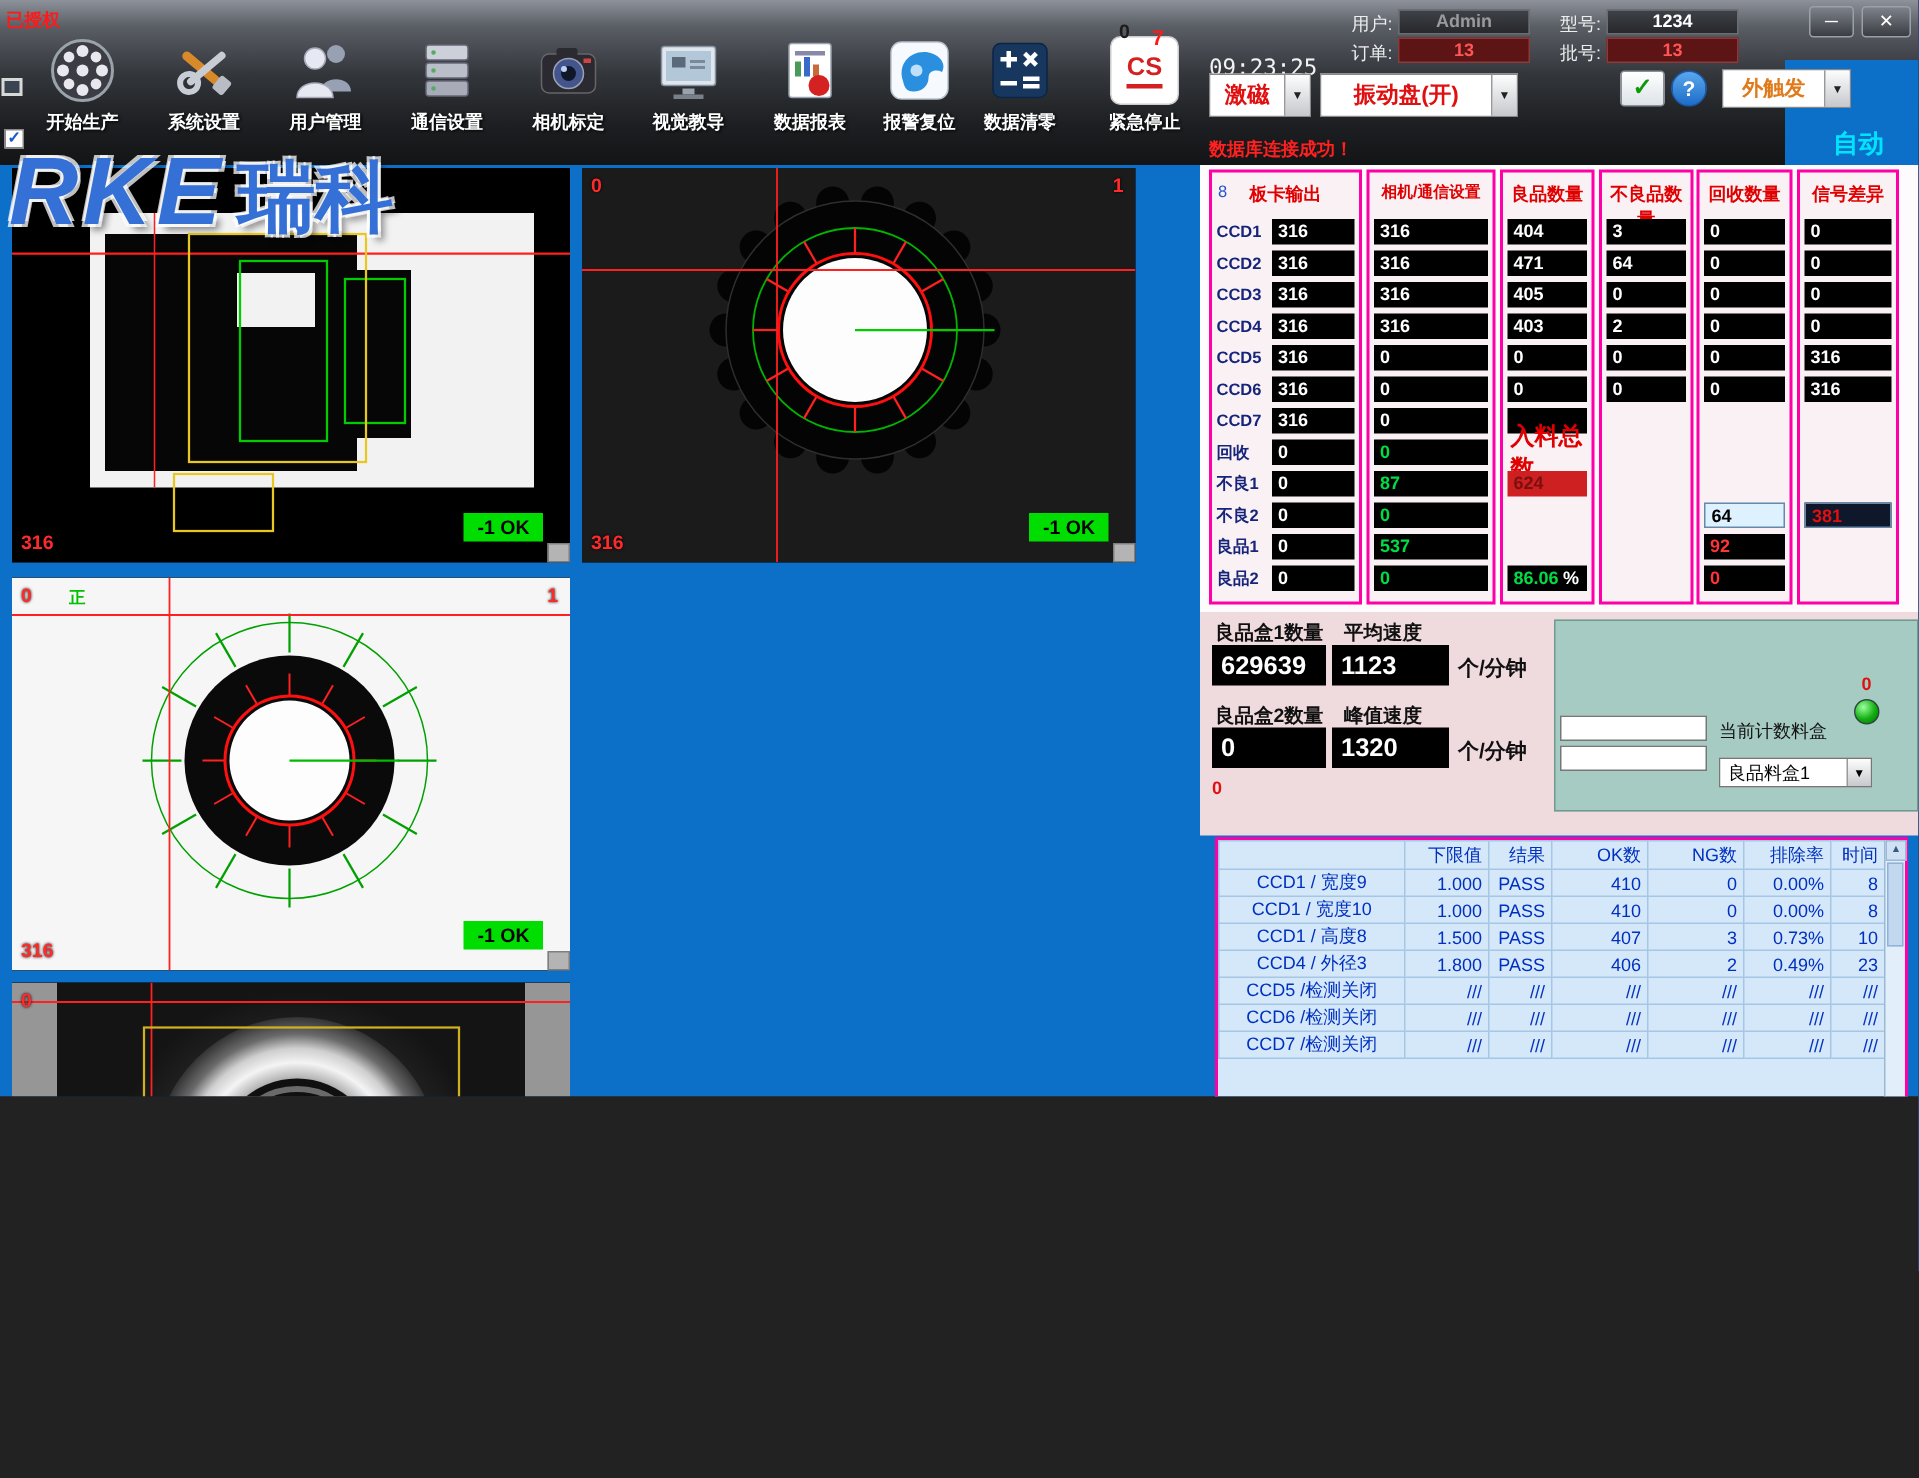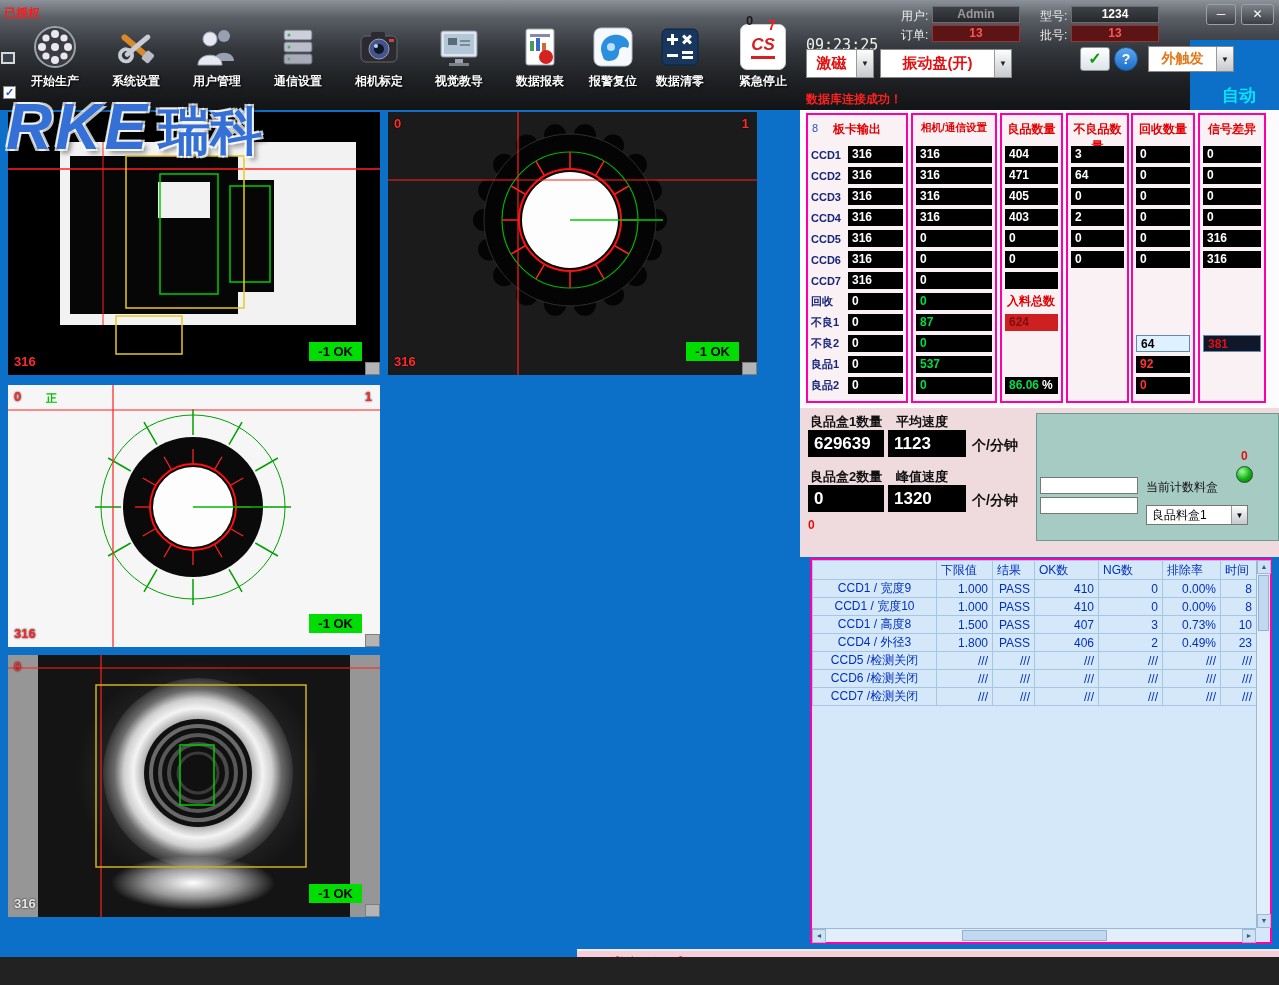--- a/index.html
+++ b/index.html
@@ -1,17 +1,17 @@
 <!DOCTYPE html>
 <html><head>
 <meta charset="utf-8">
 <style>
   *{margin:0;padding:0;box-sizing:border-box}
   body{font-family:"Liberation Sans",sans-serif;background:#222}
-  .screen{position:relative;width:1279px;height:957px;overflow:hidden;background:#0c6fc8;font-family:"Liberation Sans",sans-serif}
+  .screen{position:relative;width:1279px;height:731px;overflow:hidden;background:#0c6fc8;font-family:"Liberation Sans",sans-serif}
 
   
   .topbar{position:absolute;left:0;top:0;width:1279px;height:110px;
     background:linear-gradient(180deg,#8d929a 0%,#5a5e65 16%,#33363b 45%,#1d1f22 75%,#131416 100%)}
   .authorized{position:absolute;left:4px;top:5px;color:#ff1a1a;font-size:12px;font-weight:bold}
   .tb-btn{position:absolute;top:24px;width:78px;height:78px;display:flex;flex-direction:column;align-items:center;gap:3px;cursor:pointer}
   .tb-icon{width:46px;height:46px;display:flex;align-items:center;justify-content:center}
   .tb-icon svg{display:block}
   .tb-label{color:#fff;font-size:12px;font-weight:bold;text-shadow:1px 1px 2px #000;white-space:nowrap}
   .count-num{position:absolute;font-weight:bold}
@@ -59,42 +59,42 @@
   .grp-title.small{font-size:10.5px}
   .grp-corner{position:absolute;left:4px;top:7px;color:#2255cc;font-size:11px}
   .srow{height:21px;display:flex;align-items:center;padding:0 3px}
   .rlabel{width:37px;color:#16247a;font-size:11px;font-weight:bold}
   .cell{flex:1;height:17px;background:#000;color:#fff;font-size:12px;font-weight:bold;line-height:17px;padding-left:4px;overflow:hidden}
   .cell.green{color:#00dd44}
   .cell.redtext{color:#ff3434}
   .cell.hl{background:#ddf1ff;color:#000;border:1px solid #6688aa}
   .cell.hlred{background:#0f172a;color:#e01010;border:1px solid #6688aa}
   .cell.feed{background:#ce2020;color:#7c0f0f}
-  .slot-label{flex:1;color:#e00000;font-size:12px;font-weight:bold;padding-left:2px}
+  .slot-label{flex:1;color:#e00000;font-size:16px;font-weight:bold;padding-left:2px}
   .yield .u{color:#fff;margin-left:3px}
   .yield .v{color:#00dd44}
 
   
   .c-label{position:absolute;font-size:13px;font-weight:bold;color:#111}
   .c-box{position:absolute;background:#000;color:#fff;font-size:17px;font-weight:bold;line-height:27px;height:27px;padding-left:6px}
   .c-unit{position:absolute;font-size:14px;font-weight:bold;color:#111}
   .small-red{position:absolute;color:#e01010;font-size:12px;font-weight:bold}
   .led{position:absolute;width:17px;height:17px;border-radius:50%;border:1px solid #2a4a3a;
     background:radial-gradient(circle at 35% 30%,#9cff9c,#12b012 55%,#077007)}
   .t-input{position:absolute;width:98px;height:17px;background:#fff;border:1px solid #777}
   .t-label{position:absolute;font-size:12px;color:#111}
   .t-dd{position:absolute;width:102px;height:20px;display:flex;border:1px solid #777;background:#fff;cursor:pointer}
   .t-dd .dd-text{flex:1;font-size:12px;display:flex;align-items:center;padding-left:5px;background:#fff}
   .t-dd .dd-btn{width:16px;background:linear-gradient(#fdfdfd,#c6c9cd);border-left:1px solid #999;display:flex;align-items:center;justify-content:center;font-size:8px}
 
   
   .results{position:absolute;left:810px;top:558px;width:462px;height:386px;border:2px solid #ff00a8;background:#d4e8f9}
   .results table{border-collapse:collapse;table-layout:fixed;width:444px}
   .results th,.results td{border:1px solid #a6c6e6;color:#0030c0;font-size:12px;height:17px;padding:0 4px;white-space:nowrap;overflow:hidden}
-  .results th{font-weight:normal;text-align:left;height:19px}
+  .results th{font-weight:normal;text-align:right;height:19px}
   .results td.rname{text-align:center}
   .results td.num{text-align:right}
   .vscroll{position:absolute;right:0;top:0;width:14px;height:368px;background:#e2effb;border-left:1px solid #9bb8d4}
   .hscroll{position:absolute;left:0;bottom:0;height:14px;width:444px;background:#e2effb;border-top:1px solid #9bb8d4}
   .sarrow{position:absolute;width:14px;height:14px;background:#cfe2f4;border:1px solid #9bb8d4;color:#3a5a82;font-size:7px;text-align:center;line-height:12px;cursor:pointer}
   .sthumb{position:absolute;background:#c2d8ee;border:1px solid #8fb2d8}
 
   
   .statusbar{position:absolute;top:949px;height:36px;background:#f7cdd8;border-top:2px solid #e8eef6;color:#e00000;font-size:21px;font-weight:bold;line-height:32px;padding-left:10px;overflow:hidden}
 </style>
@@ -226,21 +226,21 @@
             </g>
             <rect x="9" y="29" width="11" height="3" fill="#fff"></rect>
             <rect x="24" y="26" width="11" height="3" fill="#fff"></rect>
             <rect x="24" y="31" width="11" height="3" fill="#fff"></rect>
           </svg>
       </span>
       <span class="tb-label">数据清零</span>
     </div>
     <div class="tb-btn" style="left:724px">
       <span class="tb-icon" style="background:#fff;border-radius:7px;border:1px solid #ccc;flex-direction:column;display:flex;align-items:center;justify-content:center">
-        <span style="color:#d42020;font-weight:bold;font-style:italic;font-size:17px;line-height:18px">CS</span>
+        <span style="color:#d42020;font-weight:bold;font-size:17px;line-height:18px">CS</span>
         <span style="display:block;width:24px;height:3px;background:#d42020;margin-top:2px"></span>
       </span>
       <span class="tb-label">紧急停止</span>
     </div>
 
     <span class="count-num" style="left:746px;top:13px;color:#1c1c1c;font-size:13px">0</span>
     <span class="count-num" style="left:768px;top:17px;color:#ff1a1a;font-size:14px">7</span>
 
     <div class="time">09:23:25</div>
     <div class="dd" style="left:806px;top:49px;width:68px;height:29px">

